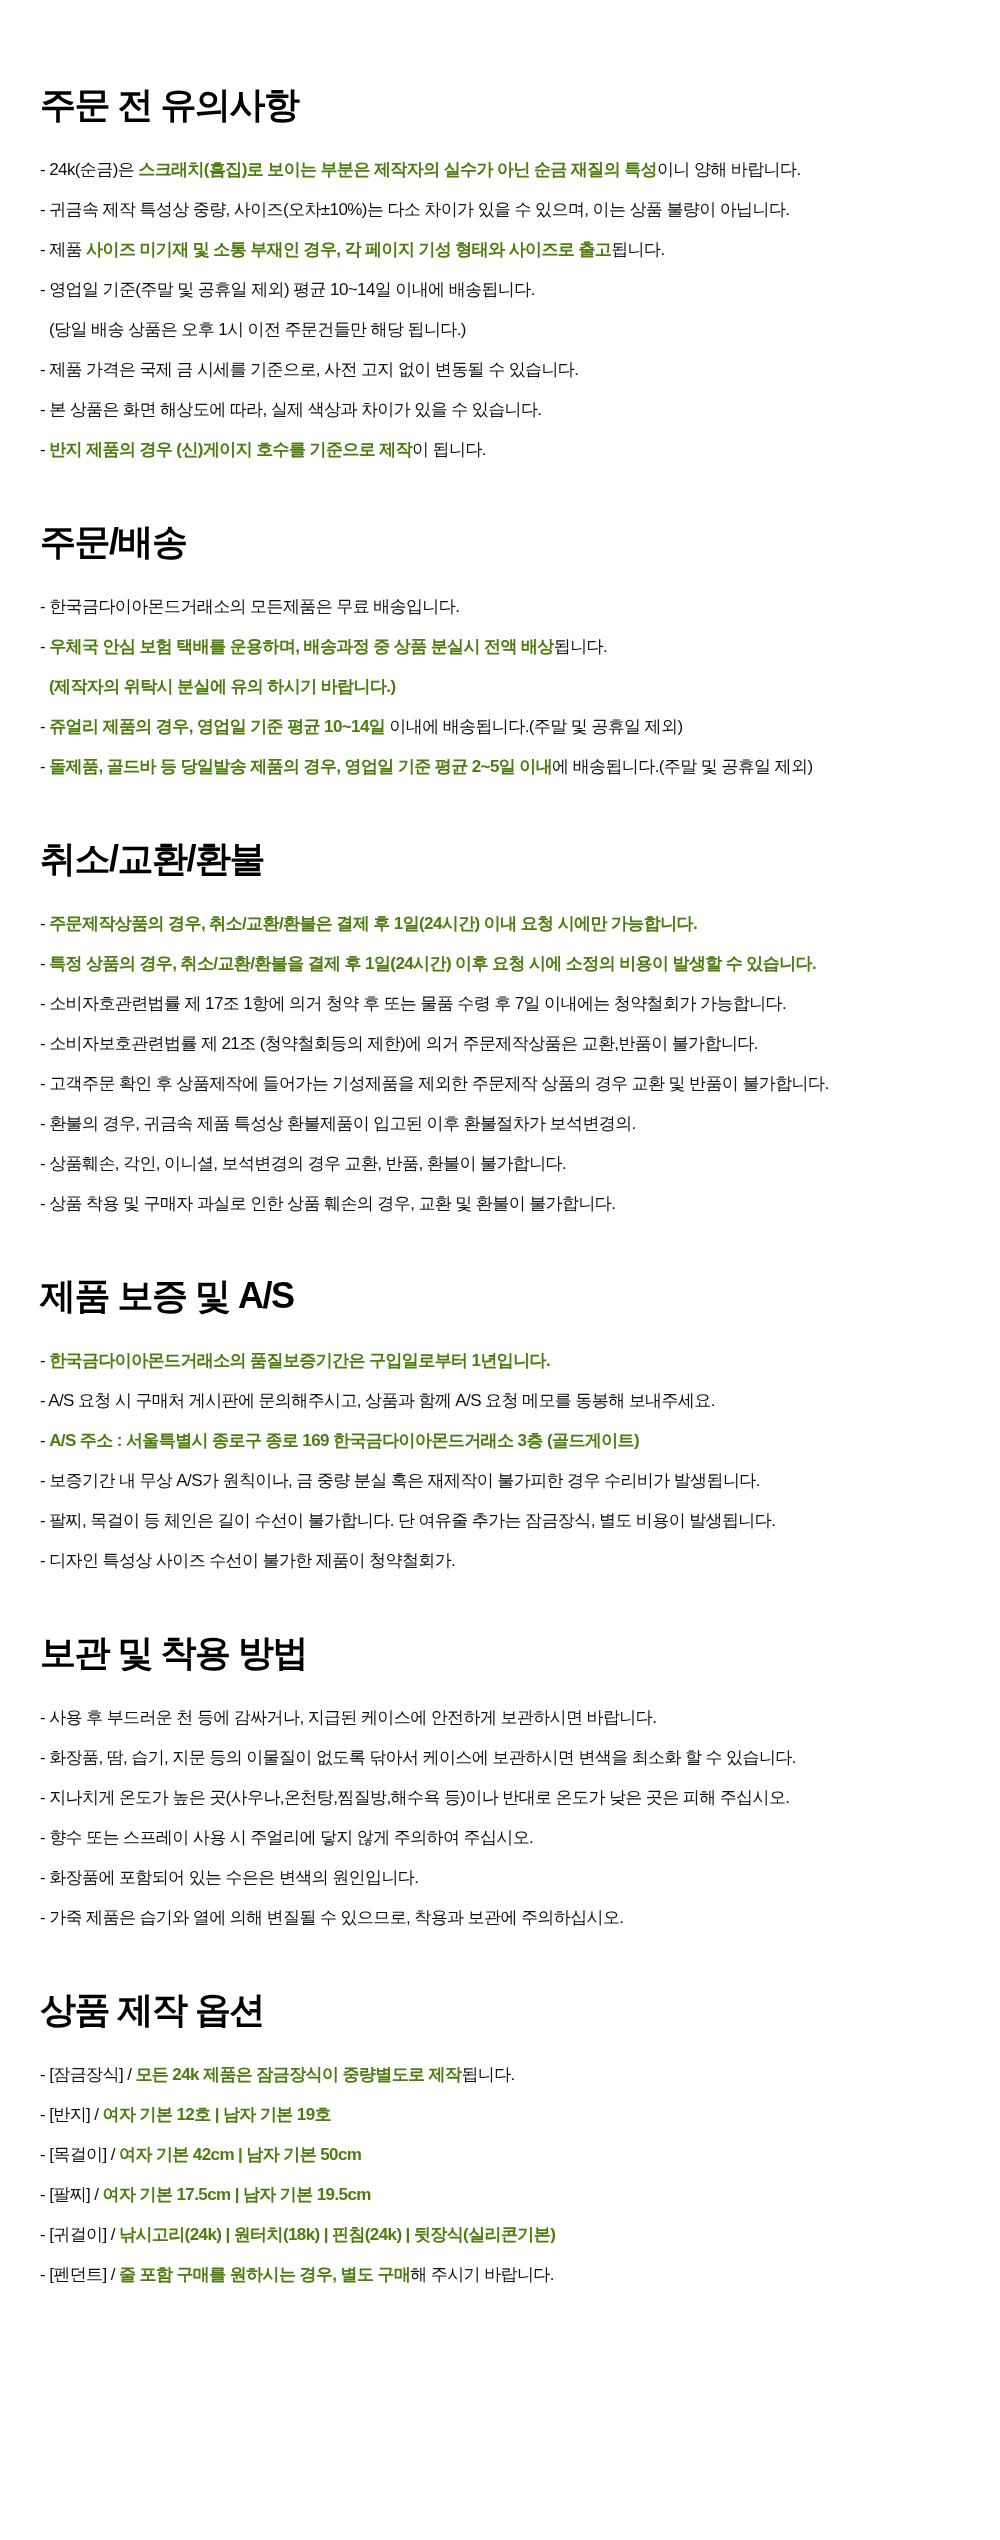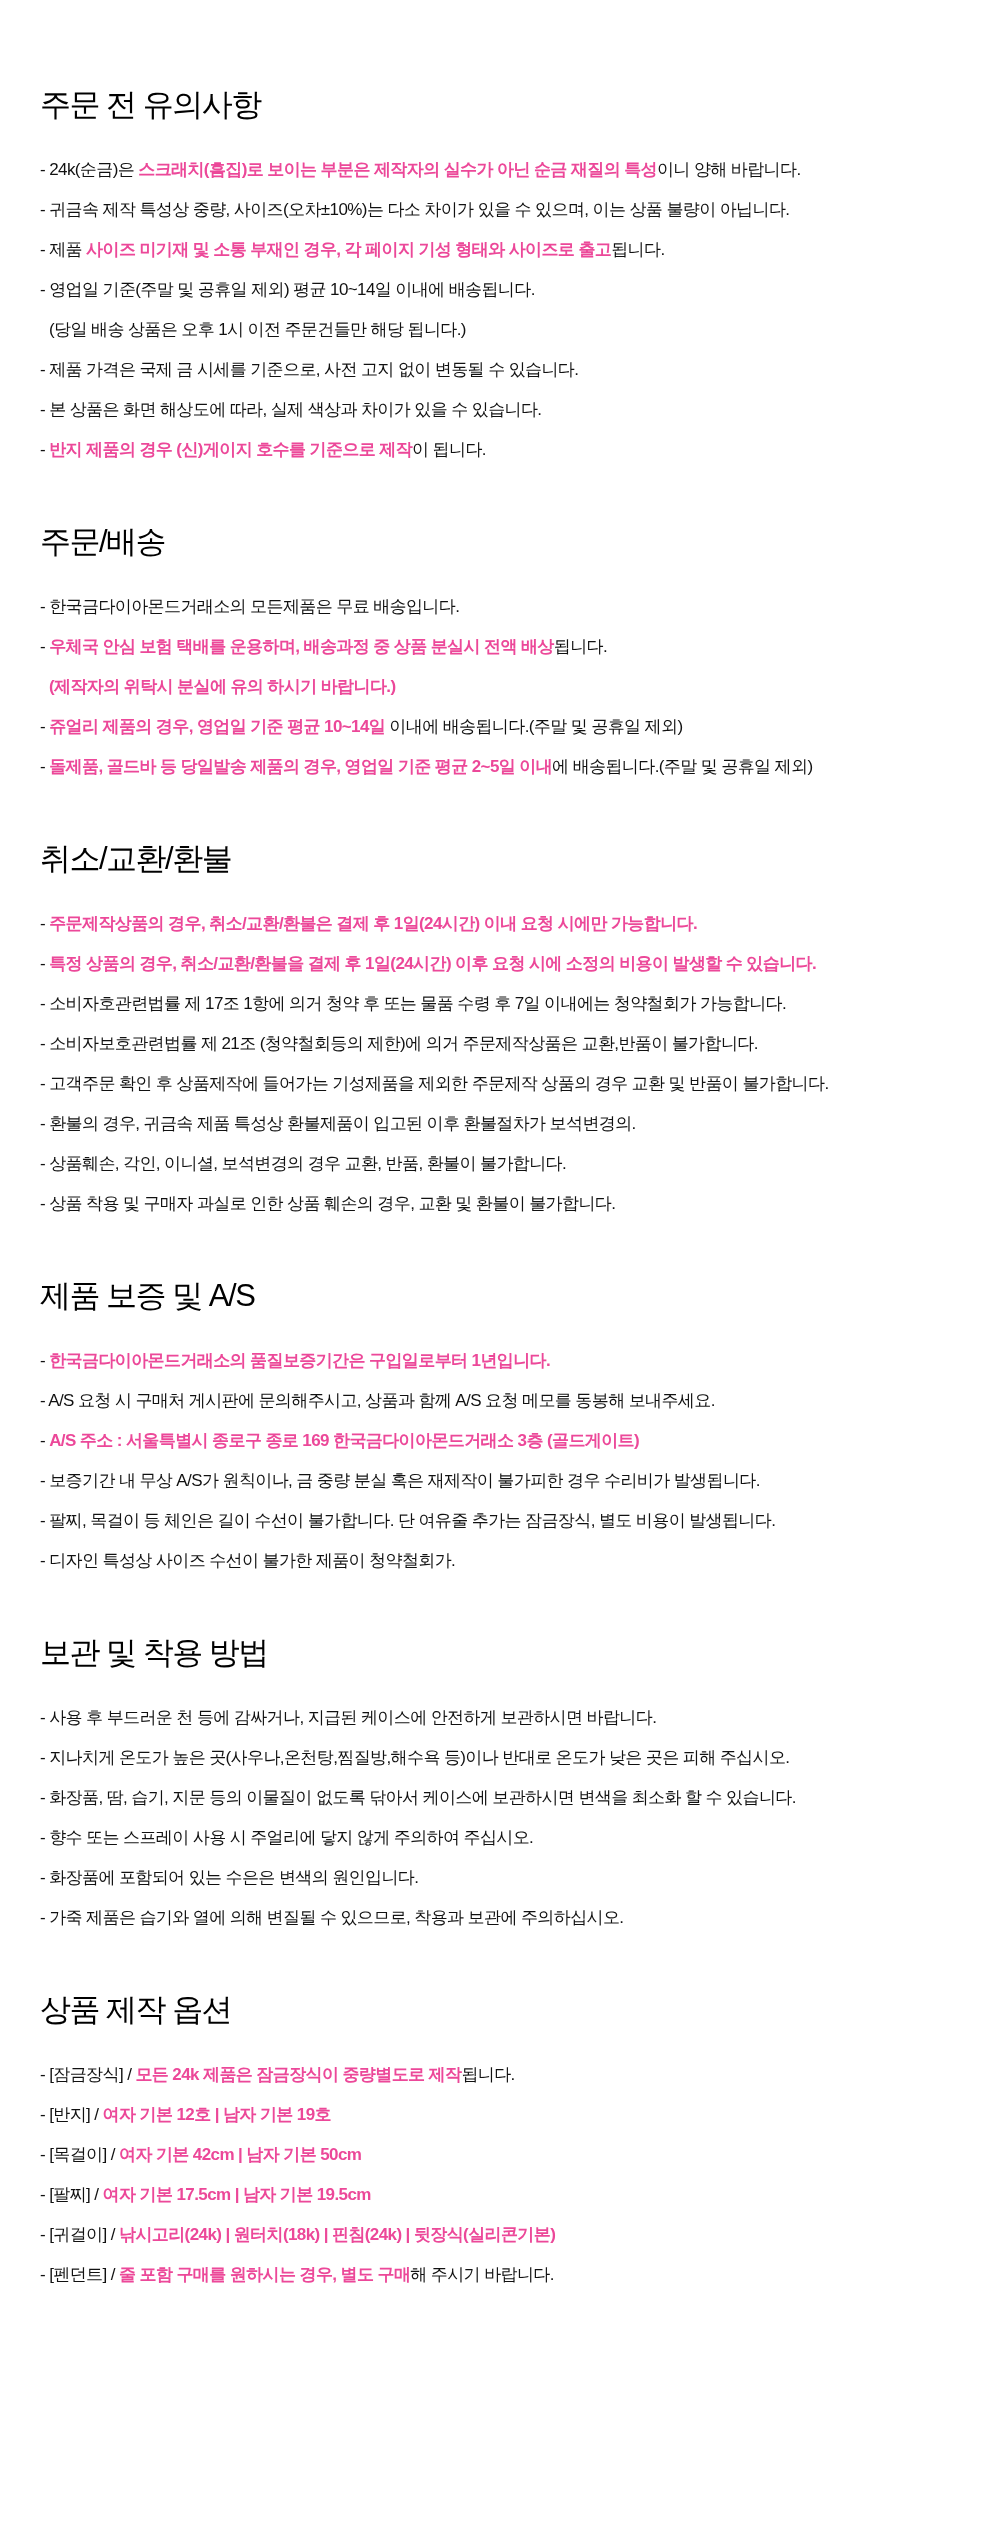--- a/index.html
+++ b/index.html
@@ -8,37 +8,37 @@
     height: 2540px;
     background: #ffffff;
     color: #111111;
     font-family: "Liberation Sans", sans-serif;
     overflow: hidden;
   }
   main.notice { padding: 84px 40px 0 40px; }
   .notice-section { margin: 0 0 62px 0; }
   .section-title {
     margin: 0 0 34px 0;
-    font-size: 31px;
-    font-weight: 400;
+    font-size: 36px;
+    font-weight: 700;
     letter-spacing: -1.5px;
     line-height: 42px;
     color: #000000;
   }
   .line {
     margin: 0 0 21px 0;
     font-size: 17px;
     line-height: 19px;
     letter-spacing: -0.6px;
     color: #111111;
     white-space: nowrap;
   }
   .line.indent { padding-left: 9px; }
   .seg { font-weight: 400; }
-  .seg.bold { font-weight: 700; color: #ec4899; }
+  .seg.bold { font-weight: 700; color: #4d7c0f; }
 </style>
 </head>
 <body>
 
 <main class="notice" id="notice-root">
   <section class="notice-section">
     <h2 class="section-title">주문 전 유의사항</h2>
     <div class="section-lines">
         <p class="line"><span class="seg">- 24k(순금)은 </span><span class="seg bold">스크래치(흠집)로 보이는 부분은 제작자의 실수가 아닌 순금 재질의 특성</span><span class="seg">이니 양해 바랍니다.</span></p>
         <p class="line"><span class="seg">- 귀금속 제작 특성상 중량, 사이즈(오차±10%)는 다소 차이가 있을 수 있으며, 이는 상품 불량이 아닙니다.</span></p>
@@ -85,22 +85,22 @@
         <p class="line"><span class="seg">- 보증기간 내 무상 A/S가 원칙이나, 금 중량 분실 혹은 재제작이 불가피한 경우 수리비가 발생됩니다.</span></p>
         <p class="line"><span class="seg">- 팔찌, 목걸이 등 체인은 길이 수선이 불가합니다. 단 여유줄 추가는 잠금장식, 별도 비용이 발생됩니다.</span></p>
         <p class="line"><span class="seg">- 디자인 특성상 사이즈 수선이 불가한 제품이 청약철회가.</span></p>
       </div>
   </section>
 
   <section class="notice-section">
     <h2 class="section-title">보관 및 착용 방법</h2>
     <div class="section-lines">
         <p class="line"><span class="seg">- 사용 후 부드러운 천 등에 감싸거나, 지급된 케이스에 안전하게 보관하시면 바랍니다.</span></p>
+        <p class="line"><span class="seg">- 화장품, 땀, 습기, 지문 등의 이물질이 없도록 닦아서 케이스에 보관하시면 변색을 최소화 할 수 있습니다.</span></p>
         <p class="line"><span class="seg">- 지나치게 온도가 높은 곳(사우나,온천탕,찜질방,해수욕 등)이나 반대로 온도가 낮은 곳은 피해 주십시오.</span></p>
-        <p class="line"><span class="seg">- 화장품, 땀, 습기, 지문 등의 이물질이 없도록 닦아서 케이스에 보관하시면 변색을 최소화 할 수 있습니다.</span></p>
         <p class="line"><span class="seg">- 향수 또는 스프레이 사용 시 주얼리에 닿지 않게 주의하여 주십시오.</span></p>
         <p class="line"><span class="seg">- 화장품에 포함되어 있는 수은은 변색의 원인입니다.</span></p>
         <p class="line"><span class="seg">- 가죽 제품은 습기와 열에 의해 변질될 수 있으므로, 착용과 보관에 주의하십시오.</span></p>
       </div>
   </section>
 
   <section class="notice-section">
     <h2 class="section-title">상품 제작 옵션</h2>
     <div class="section-lines">
         <p class="line"><span class="seg">- [잠금장식] / </span><span class="seg bold">모든 24k 제품은 잠금장식이 중량별도로 제작</span><span class="seg">됩니다.</span></p>

